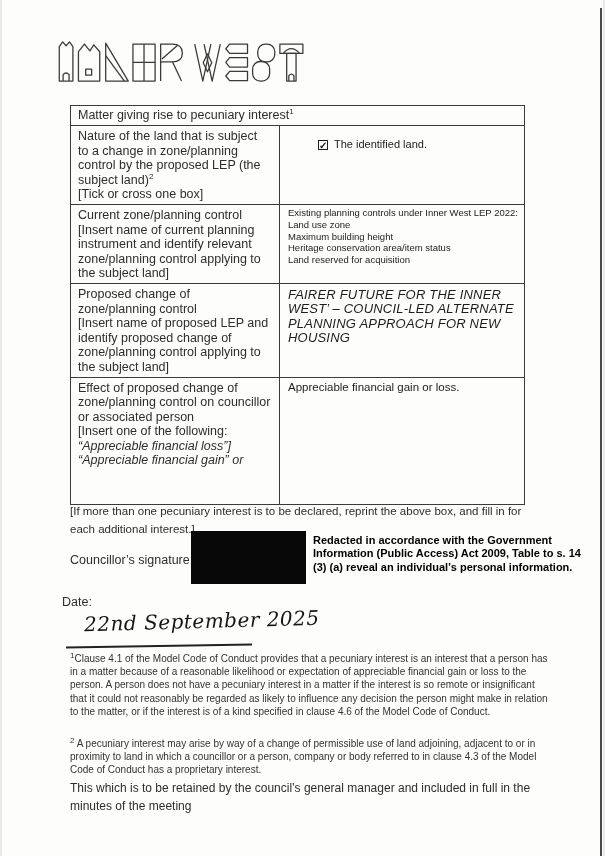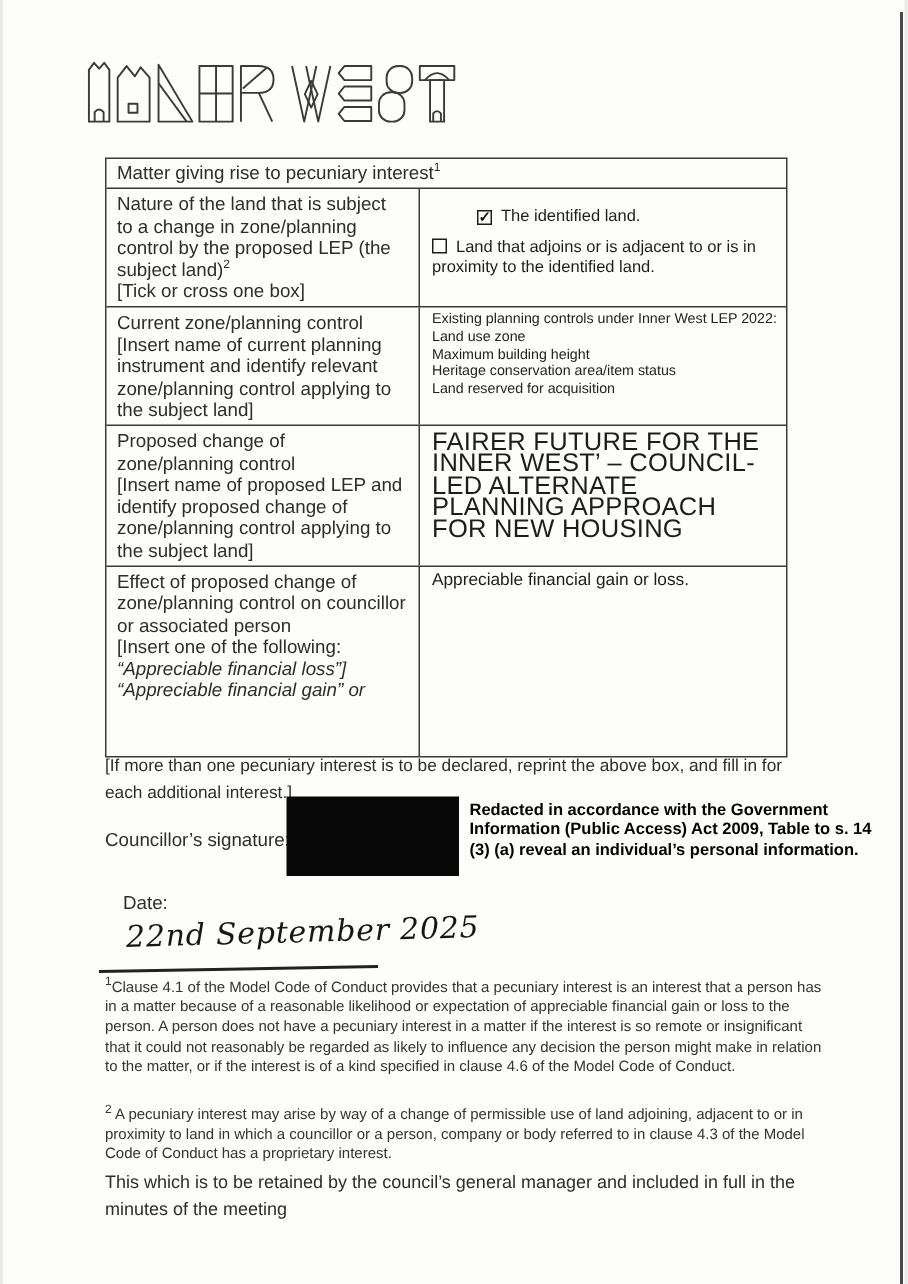--- a/index.html
+++ b/index.html
@@ -35,34 +35,34 @@
 
   .cb-item { font-size:11px; line-height:13.5px; color:#1d1d1d; margin-top:7px; }
   .cb-item:first-child { margin-top:9px;padding-left:30px; }
   .cb-box {
     display:inline-block; width:10px; height:10px; border:1.3px solid #1d1d1d;
     vertical-align:-1px; margin-right:6px; font-size:10px; line-height:9px;
     text-align:center; font-weight:bold; color:#111;
   }
   .val-small { font-size:9.5px; line-height:11.8px; color:#222; padding-top:2px; }
   .val-small .vh { margin-bottom:0; }
-  .val-caps { font-size:17px; line-height:14.5px; color:#1d1d1d; padding-top:4px; letter-spacing:0.2px; }
+  .val-caps { font-size:13px; line-height:14.5px; color:#1d1d1d; padding-top:4px; letter-spacing:0.2px;font-style:italic; }
   .val-plain { font-size:11.5px; line-height:14px; color:#1d1d1d; padding-top:2px; }
 
   .note-multi {
     position:absolute; left:68px; top:503px; width:452px;
     font-size:11.5px; line-height:17.5px;
   }
   .sig-label { position:absolute; left:68px; top:553px; font-size:12.5px; }
   .redacted-box { position:absolute; left:189px; top:531px; width:115px; height:53px; background:#080808; }
   .redaction-note {
     position:absolute; left:311px; top:534px; width:275px;
     font-size:11px; font-weight:bold; line-height:13.4px; color:#000;
   }
-  .date-label { position:absolute; left:80px; top:595px; font-size:12.5px; }
+  .date-label { position:absolute; left:60px; top:595px; font-size:12.5px; }
   .date-hand {
     position:absolute; left:82px; top:609px; font-family:"DejaVu Serif", serif;
     font-style:italic; font-size:20px; color:#161616; transform:rotate(-1.6deg);
     letter-spacing:0.5px; white-space:nowrap;
   }
   .date-underline { position:absolute; left:64px; top:645px; width:186px; height:1.6px; background:#222; transform:rotate(-1deg); }
 
   .footnote { position:absolute; left:68px; width:478px; font-size:10px; line-height:13.2px; color:#333; }
   .fn1 { top:652px; }
   .fn2 { top:737px; }
@@ -137,23 +137,20 @@
 
     <div class="t-row r-nature">
       <div class="cell-l">
         <span>Nature of the land that is subject to a change in zone/planning control by the proposed LEP (the subject land)</span><sup>2</sup>
         <span class="instr">[Tick or cross one box]</span>
       </div>
       <div class="cell-r">
         <div class="cb-item">
           <span class="cb-box"><span>✓</span></span><span>The identified land.</span>
         </div>
-        <div class="cb-item">
-          <span class="cb-box"></span><span>Land that adjoins or is adjacent to or is in proximity to the identified land.</span>
-        </div>
       </div>
     </div>
 
     <div class="t-row r-current">
       <div class="cell-l">
         <span>Current zone/planning control</span>
         <span class="instr">[Insert name of current planning instrument and identify relevant zone/planning control applying to the subject land]</span>
       </div>
       <div class="cell-r val-small">
         <div class="vh">Existing planning controls under Inner West LEP 2022:</div>

